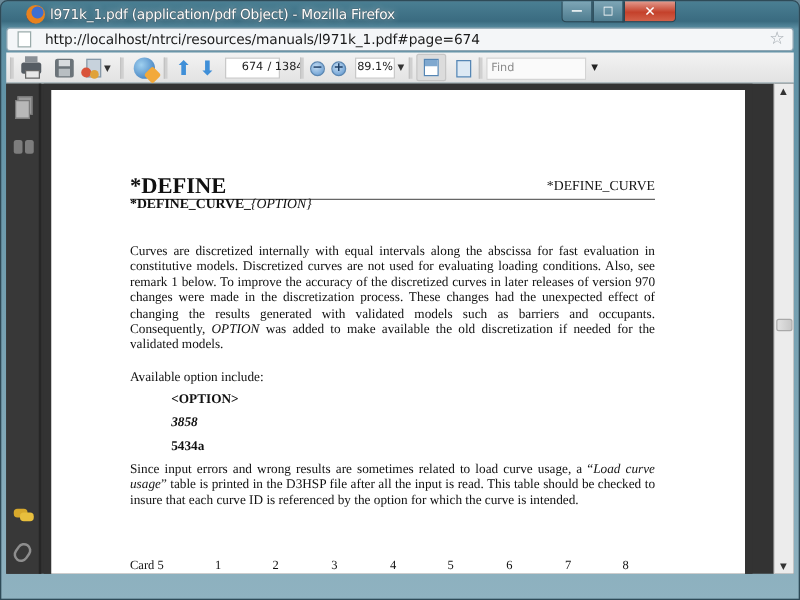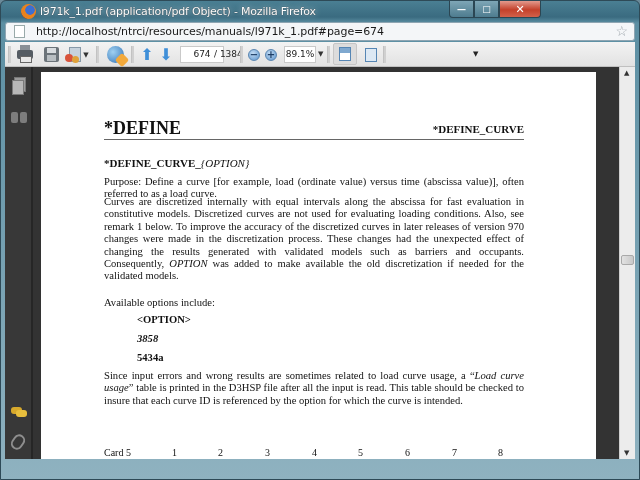--- a/index.html
+++ b/index.html
@@ -73,23 +73,23 @@
   .binoculars-icon::before { content: ""; position: absolute; left: 0; top: 3px; width: 7px; height: 11px; background: #7d7d7d; border-radius: 2px; }
   .binoculars-icon::after { content: ""; position: absolute; left: 9px; top: 3px; width: 7px; height: 11px; background: #7d7d7d; border-radius: 2px; }
   .comments-icon { top: 338px; }
   .comments-icon::before { content: ""; position: absolute; left: 0; top: 2px; width: 11px; height: 7px; background: #d7a92c; border-radius: 3px; }
   .comments-icon::after { content: ""; position: absolute; left: 5px; top: 5px; width: 11px; height: 7px; background: #e8bf3d; border-radius: 3px; }
   .attach-icon { top: 367px; left: 7px; width: 12px; height: 16px; border: 2px solid #8e8e8e; border-radius: 6px; transform: rotate(35deg); }
 
   .page-area { position: absolute; left: 30px; top: 0; width: 567px; height: 392px; background: #333; overflow: hidden; }
   .page { position: absolute; left: 6px; top: 5px; width: 555px; height: 400px; background: #fff;
     font-family: "Liberation Serif", "DejaVu Serif", serif; color: #111; }
-  .pg-head { position: absolute; left: 63px; top: 48px; width: 420px; height: 20px; border-bottom: 1.5px solid #666; }
+  .pg-head { position: absolute; left: 63px; top: 68px; width: 420px; height: 20px; border-bottom: 1.5px solid #666; }
   .pg-head .h1 { position: absolute; left: 0; top: -2px; font-size: 18px; font-weight: bold; }
-  .pg-head .h2 { position: absolute; right: 0; top: 3px; font-size: 11px; font-weight: bold; }
+  .pg-head .h2 { position: absolute; right: 0; top: 3px; font-size: 11px; font-weight: normal; }
   .sect { position: absolute; left: 63px; top: 85px; font-size: 11px; font-weight: bold; }
   .sect i { font-weight: normal; }
   .para { position: absolute; left: 63px; width: 420px; font-size: 10.6px; line-height: 12.4px; text-align: justify; }
   .p1 { top: 104px; }
   .p2 { top: 124px; }
   .p3 { top: 225px; }
   .opt { position: absolute; left: 96px; font-size: 10.6px; font-weight: bold; }
   .o1 { top: 242px; } .o2 { top: 261px; font-style: italic; } .o3 { top: 280px; }
   .card-row { position: absolute; left: 63px; top: 375px; width: 420px; font-size: 10px; }
   .card-row span { position: absolute; top: 0; }
@@ -166,41 +166,41 @@
     <div class="zoom-field">89.1%</div>
     <span class="zoom-dd">▼</span>
     <div class="sep" style="left:322px"></div>
     <div class="tb fitwidth-icon">
         <div class="s"></div>
       </div>
     <div class="tb fitpage-icon">
         <div class="s"></div>
       </div>
     <div class="sep" style="left:378px"></div>
+    <div class="find-box">Find</div>
     <span class="find-dd">▼</span>
   </div>
 
   <div class="viewer">
     <div class="sidebar">
       <div class="sb-icon pages-icon"></div>
       <div class="sb-icon binoculars-icon"></div>
       <div class="sb-icon comments-icon"></div>
       <div class="sb-icon attach-icon"></div>
     </div>
 
     <div class="page-area">
       <div class="page">
         <div class="pg-head">
           <span class="h1">*DEFINE</span>
           <span class="h2">*DEFINE_CURVE</span>
         </div>
         <div class="sect"><span>*DEFINE_CURVE_</span><i>{OPTION}</i></div>
-        <div class="para p1">Purpose:  Define a curve [for example, load (ordinate value) versus time (abscissa value)], often referred to as a load curve.</div>
         <div class="para p2"><span>Curves are discretized internally with equal intervals along the abscissa for fast evaluation in constitutive models.  Discretized curves are not used for evaluating loading conditions.  Also, see remark 1 below.  To improve the accuracy of the discretized curves in later releases of version 970 changes were made in the discretization process.  These changes had the unexpected effect of changing the results generated with validated models such as barriers and occupants. Consequently, </span><i>OPTION</i><span> was added to make available the old discretization if needed for the validated models.</span></div>
-        <div class="para p3">Available options include:</div>
+        <div class="para p3">Available option include:</div>
         <div class="opt o1">&lt;OPTION&gt;</div>
         <div class="opt o2">3858</div>
         <div class="opt o3">5434a</div>
         <div class="para" style="top:298px"><span>Since input errors and wrong results are sometimes related to load curve usage, a “</span><i>Load curve usage</i><span>” table is printed in the D3HSP file after all the input is read.  This table should be checked to insure that each curve ID is referenced by the option for which the curve is intended.</span></div>
         <div class="card-row">
           <span style="left:0">Card 5</span>
           <span style="left:68px">1</span>
           <span style="left:114px">2</span>
           <span style="left:161px">3</span>
           <span style="left:208px">4</span>

